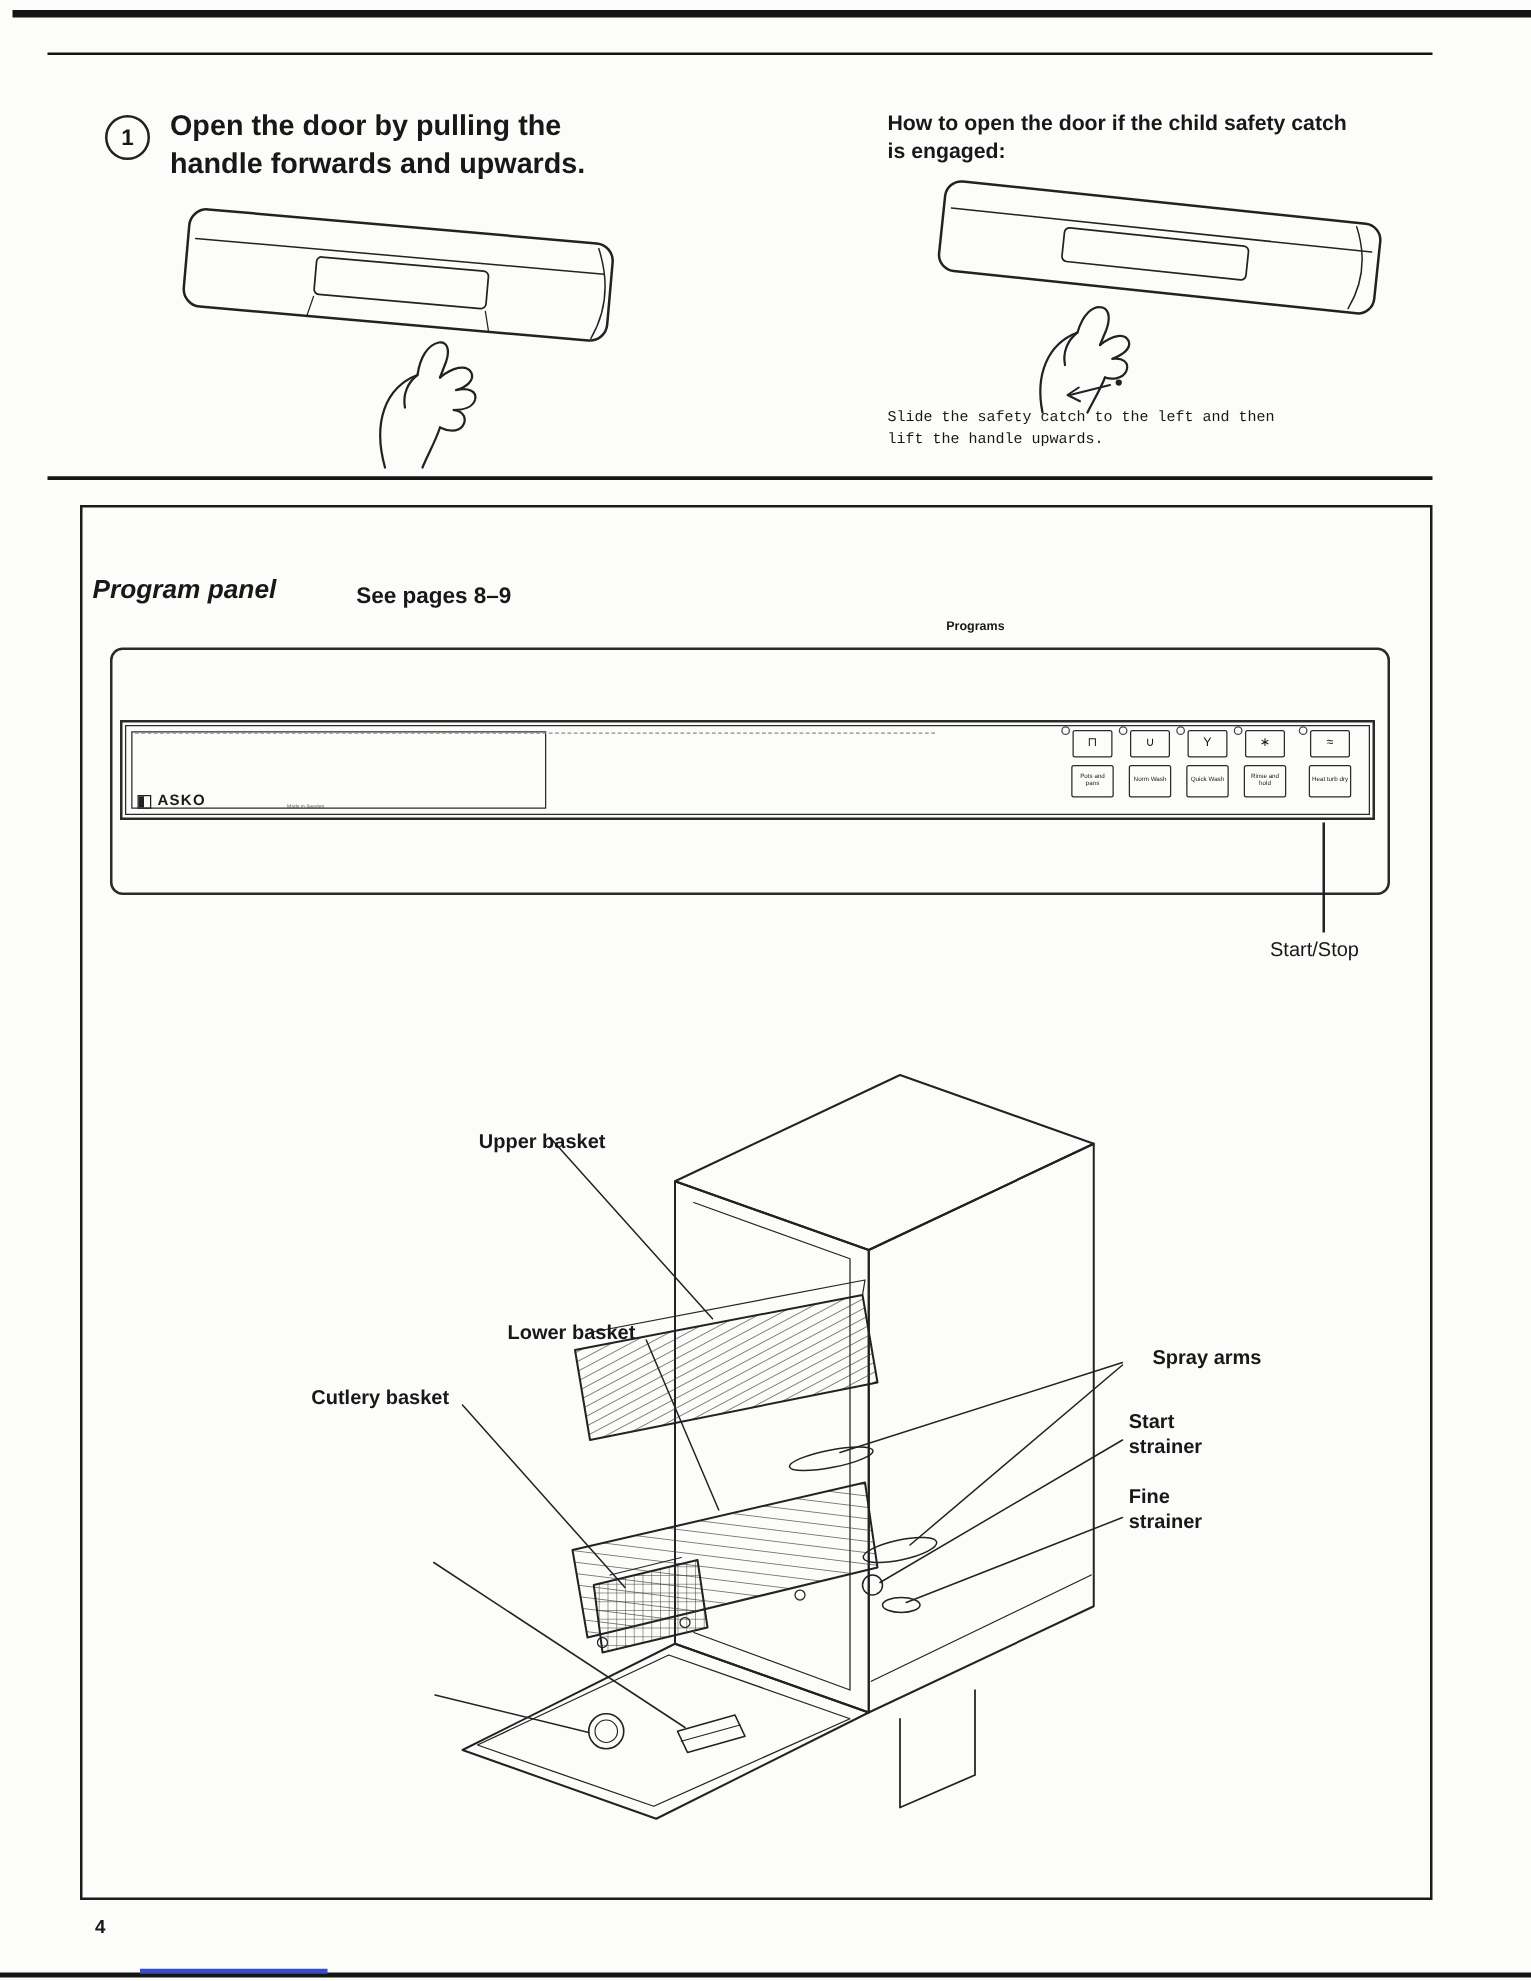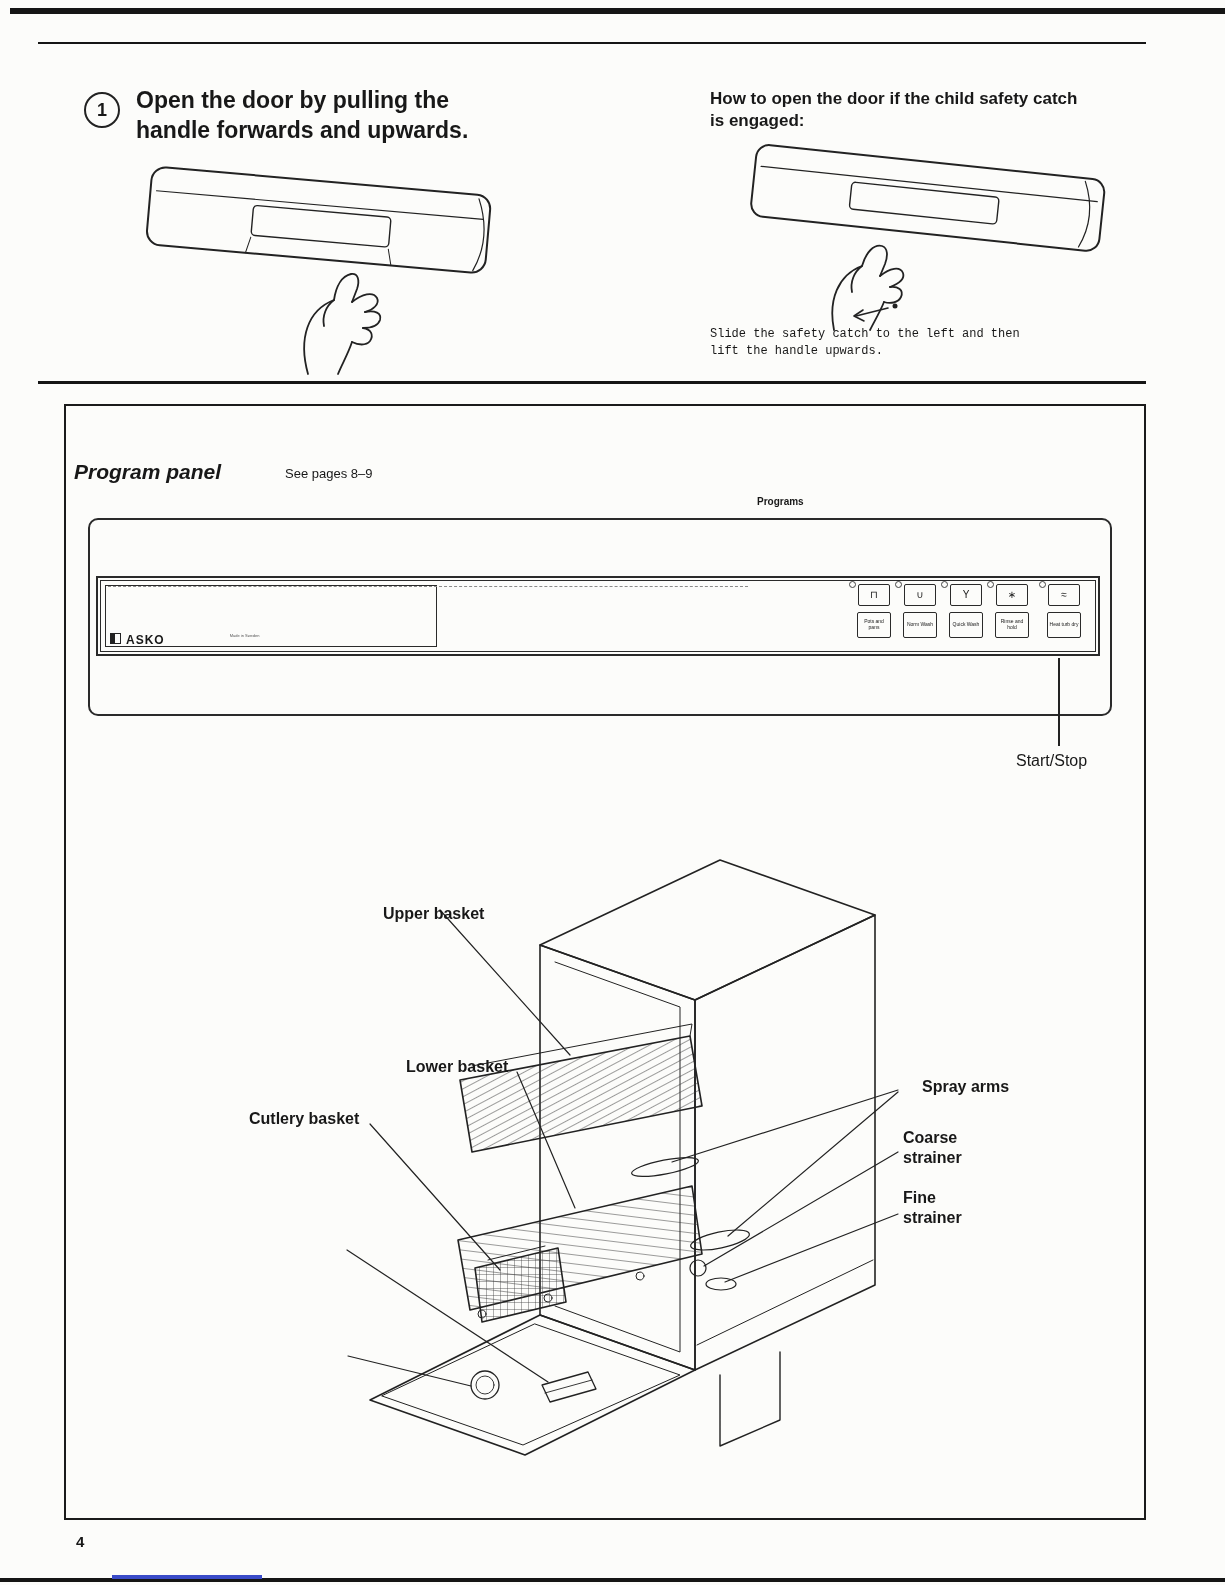--- a/index.html
+++ b/index.html
@@ -9,28 +9,28 @@
   .pre{white-space:pre-line;}
   .bar{background:#151515;}
   .h-title{font-size:23px;font-weight:bold;line-height:1.32;}
   .h-sub{font-size:17px;font-weight:bold;line-height:1.32;}
   .caption{font-size:12px;line-height:1.4;font-family:Liberation Mono, monospace;}
   .step-circle{width:32px;height:32px;border:2.5px solid #222;border-radius:50%;
                display:flex;align-items:center;justify-content:center;
                font-weight:bold;font-size:18px;}
   .bigbox{border:2px solid #1b1b1b;background:transparent;}
   .pp-title{font-size:21px;font-weight:bold;font-style:italic;}
-  .pp-see{font-size:13px;font-weight:normal;}
+  .pp-see{font-size:18px;font-weight:bold;}
   .pp-programs{font-size:10px;font-weight:bold;}
   .panel-outer{border:2px solid #2a2a2a;border-radius:10px;}
   .panel-strip{border:2px solid #2a2a2a;padding:2px;box-sizing:border-box;}
   .panel-strip-inner{border:1px solid #2a2a2a;width:100%;height:100%;box-sizing:border-box;position:relative;}
   .strip-left{position:absolute;left:4px;top:4px;bottom:4px;width:330px;border:1px solid #2a2a2a;}
   .dotted{border-top:1px dashed #8a8a8a;height:0;}
-  .brand{display:flex;align-items:flex-start;gap:5px;font-weight:bold;font-size:12px;letter-spacing:1px;}
+  .brand{display:flex;align-items:flex-end;gap:5px;font-weight:bold;font-size:12px;letter-spacing:1px;}
   .brand-square{display:inline-block;width:9px;height:9px;border:1.5px solid #222;background:
      linear-gradient(90deg,#222 50%,transparent 50%);}
   .brand-small{font-size:4px;color:#555;font-weight:normal;letter-spacing:0;}
   .pbuttons{display:flex;gap:10px;}
   .pbtn{position:relative;display:flex;flex-direction:column;align-items:center;gap:6px;width:36px;}
   .pbtn .led{position:absolute;left:-7px;top:-3px;width:5px;height:5px;border:1px solid #444;border-radius:50%;}
   .pbtn-icon{width:30px;height:20px;border:1.5px solid #2a2a2a;border-radius:2px;display:flex;
              align-items:center;justify-content:center;font-size:10px;line-height:1;}
   .pbtn-label{width:34px;height:26px;border:1.5px solid #2a2a2a;border-radius:2px;display:flex;
               align-items:center;justify-content:center;text-align:center;font-size:5px;
@@ -218,21 +218,21 @@
       <path d="M818,250 L592,322 M818,252 L648,396"></path>
       <path d="M818,312 L624,426"></path>
       <path d="M818,374 L645,442"></path>
     </g>
   </svg>
 
   <div class="abs dlabel" style="left:383px;top:884px;margin-top:20px;">Upper basket</div>
   <div class="abs dlabel" style="left:406px;top:1057px;">Lower basket</div>
   <div class="abs dlabel" style="left:249px;top:1109px;">Cutlery basket</div>
   <div class="abs dlabel" style="left:922px;top:1077px;">Spray arms</div>
-  <div class="abs dlabel" style="left:903px;top:1128px;">Coarse
+  <div class="abs dlabel" style="left:903px;top:1128px;">Start
 strainer</div>
   <div class="abs dlabel" style="left:903px;top:1188px;">Fine
 strainer</div>
 
   <div class="abs pagenum" style="left:76px;top:1533px;">4</div>
   <div class="abs bar" style="left:0;top:1578px;width:1225px;height:4px;"></div>
   <div class="abs" style="left:112px;top:1575px;width:150px;height:4px;background:#3a4bc8;"></div>
 
 </div>
 

